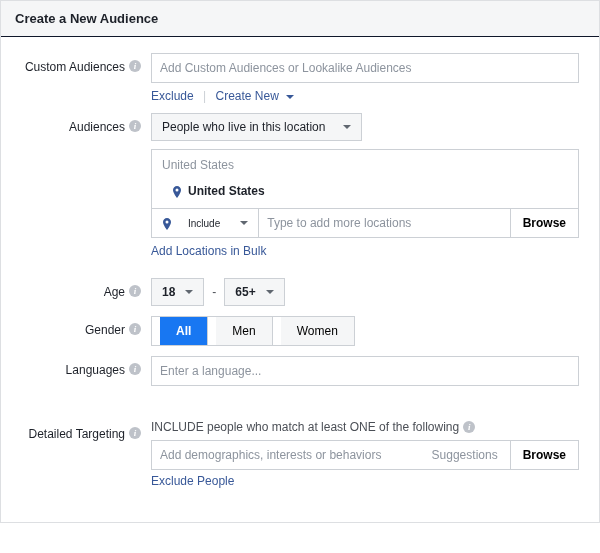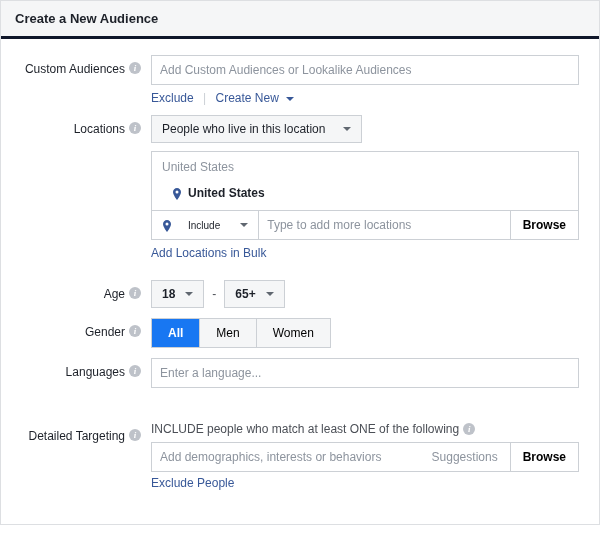--- a/index.html
+++ b/index.html
@@ -1,18 +1,18 @@
 <!DOCTYPE html>
 <html><head>
 <meta charset="utf-8">
 <style>
   * { box-sizing: border-box; margin: 0; padding: 0; }
   body { font-family: Helvetica, Arial, sans-serif; font-size: 12px; color: #1d2129; background: #fff; }
   .panel { width: 600px; border: 1px solid #dddfe2; }
-  .panel-header { background: #f5f6f7; border-bottom: 3px solid #0f172a; padding: 10px 14px; font-weight: bold; font-size: 13px; }
+  .panel-header { background: #f5f6f7; border-bottom: 1px solid #0f172a; padding: 10px 14px; font-weight: bold; font-size: 13px; }
   .panel-body { padding: 16px 20px 24px 20px; }
   .row { display: flex; margin-bottom: 10px; align-items: flex-start; }
   .label-col { width: 130px; text-align: right; padding-right: 10px; padding-top: 7px; font-size: 12px; color: #1d2129; display: flex; justify-content: flex-end; gap: 4px; }
   .field-col { flex: 1; }
   .info-icon { display: inline-flex; width: 12px; height: 12px; border-radius: 50%; background: #bec2c9; color: #fff; font-size: 9px; font-weight: bold; align-items: center; justify-content: center; font-style: normal; line-height: 1; }
   .info-icon::after { content: "i"; font-family: Georgia, serif; font-style: italic; }
   .text-input { width: 100%; border: 1px solid #ccd0d5; padding: 7px 8px; font-size: 12px; color: #1d2129; background: #fff; }
   .text-input::placeholder { color: #8d949e; }
   .link-row { margin-top: 6px; font-size: 12px; }
   .link { color: #385898; cursor: pointer; }
@@ -27,21 +27,21 @@
   .loc-input-row { display: flex; align-items: center; border-top: 1px solid #ccd0d5; }
   .include-dd { display: flex; align-items: center; gap: 16px; padding: 7px 10px; font-size: 10px; cursor: pointer; justify-content: flex-end; }
   .include-pin { width: 10px; height: 10px; display: inline-block; }
   .loc-text-input { flex: 1; border: none; border-left: 1px solid #ccd0d5; padding: 7px 8px; font-size: 12px; outline: none; }
   .loc-text-input::placeholder { color: #8d949e; }
   .browse-btn { border: none; border-left: 1px solid #ccd0d5; background: #fff; padding: 7px 12px; font-size: 12px; font-weight: bold; cursor: pointer; }
   .age-row { display: flex; align-items: center; gap: 8px; }
   .age-dd { display: inline-flex; align-items: center; border: 1px solid #ccd0d5; background: #f5f6f7; padding: 6px 10px; font-size: 12px; cursor: pointer; gap: 6px; font-weight: bold; }
   .dash { color: #4b4f56; }
   .gender-group { display: inline-flex; border: 1px solid #ccd0d5; }
-  .gender-btn { border: none; background: #f5f6f7; padding: 7px 16px; font-size: 12px; cursor: pointer; border-right: 1px solid #ccd0d5; }
+  .gender-btn { border: none; background: #f5f6f7; padding: 7px 16px; font-size: 12px; cursor: pointer; border-right: 1px solid #ccd0d5; margin-left: 8px; }
   .gender-btn:last-child { border-right: none; }
   .gender-btn.active { background: #1877f2; color: #fff; font-weight: bold; }
   .spacer { height: 24px; }
   .dt-header { font-size: 12px; color: #4b4f56; margin-bottom: 6px; display: flex; align-items: center; gap: 4px; }
   .dt-input-row { display: flex; border: 1px solid #ccd0d5; align-items: center; }
   .dt-input { flex: 1; border: none; padding: 7px 8px; font-size: 12px; outline: none; }
   .dt-input::placeholder { color: #8d949e; }
   .suggestions { color: #8d949e; padding: 0 12px; font-size: 12px; cursor: pointer; }
   .dt-browse { border: none; border-left: 1px solid #ccd0d5; background: #fff; padding: 7px 12px; font-size: 12px; font-weight: bold; cursor: pointer; }
 </style>
@@ -65,21 +65,21 @@
           <span class="link">
             <span>Create New</span>
             <span class="caret-down"></span>
           </span>
         </div>
       </div>
     </div>
 
     <div class="row" style="margin-top:8px;">
       <div class="label-col">
-        <span>Locations</span>
+        <span>Audiences</span>
         <span class="info-icon"></span>
       </div>
       <div class="field-col">
         <div class="dropdown-btn">
           <span>People who live in this location</span>
           <span class="caret-down" style="border-top-color:#606770;"></span>
         </div>
         <div class="loc-box">
           <div class="loc-header">United States</div>
           <div class="loc-item">

